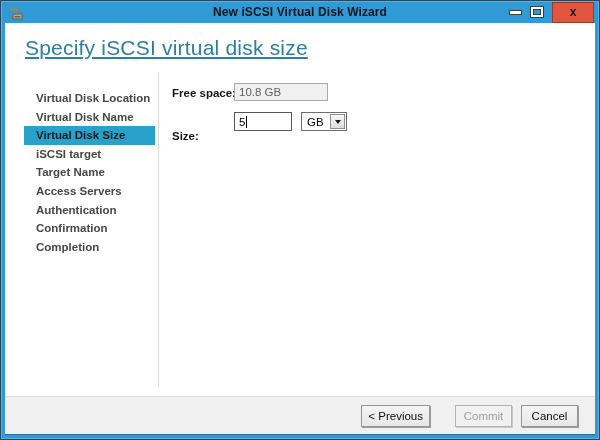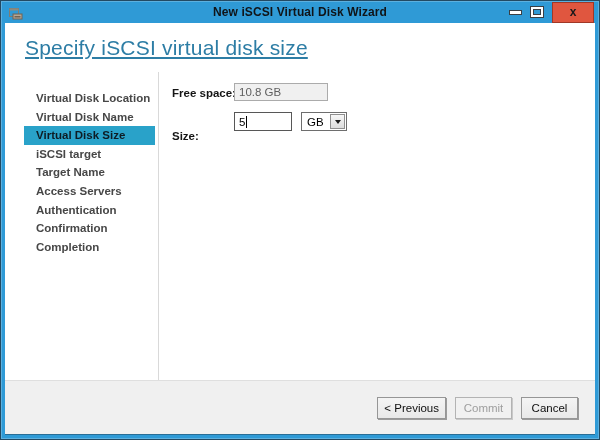--- a/index.html
+++ b/index.html
@@ -94,35 +94,35 @@
     width:15px;height:15px;margin:1px;box-sizing:border-box;
     background:linear-gradient(#f7f7f7,#dcdcdc);border:1px solid #8f8f8f;
     display:flex;align-items:center;justify-content:center;
   }
   .dd-tri{
     width:0;height:0;border-left:3px solid transparent;
     border-right:3px solid transparent;border-top:4px solid #1a1a1a;
   }
   
   .footer{
-    position:absolute;left:0;right:0;bottom:0;height:54px;
+    position:absolute;left:0;right:0;bottom:0;height:38px;
     background:#f0f0f0;border-top:1px solid #dfdfdf;
     display:flex;align-items:center;justify-content:flex-end;
     gap:9px;padding-right:17px;box-sizing:border-box;
   }
   .btn{
     min-width:57px;height:22px;box-sizing:border-box;
     font-family:"Liberation Sans","DejaVu Sans",sans-serif;
     font-size:11.5px;color:#0e0e0e;
     background:linear-gradient(#f4f4f4,#e8e8e8);
     border:1px solid #969696;border-radius:0;
     box-shadow:1px 1px 0 rgba(70,70,70,.5);
     padding:0 6px;
   }
-  .btn-commit{}
+  .btn-commit{margin-left:16px;}
   .btn:disabled{
     color:#9e9e9e;border-color:#b3b3b3;background:#f1f1f1;
     box-shadow:1px 1px 0 rgba(130,130,130,.35);
   }
 </style>
 </head>
 <body>
 
 <div class="window">
 

